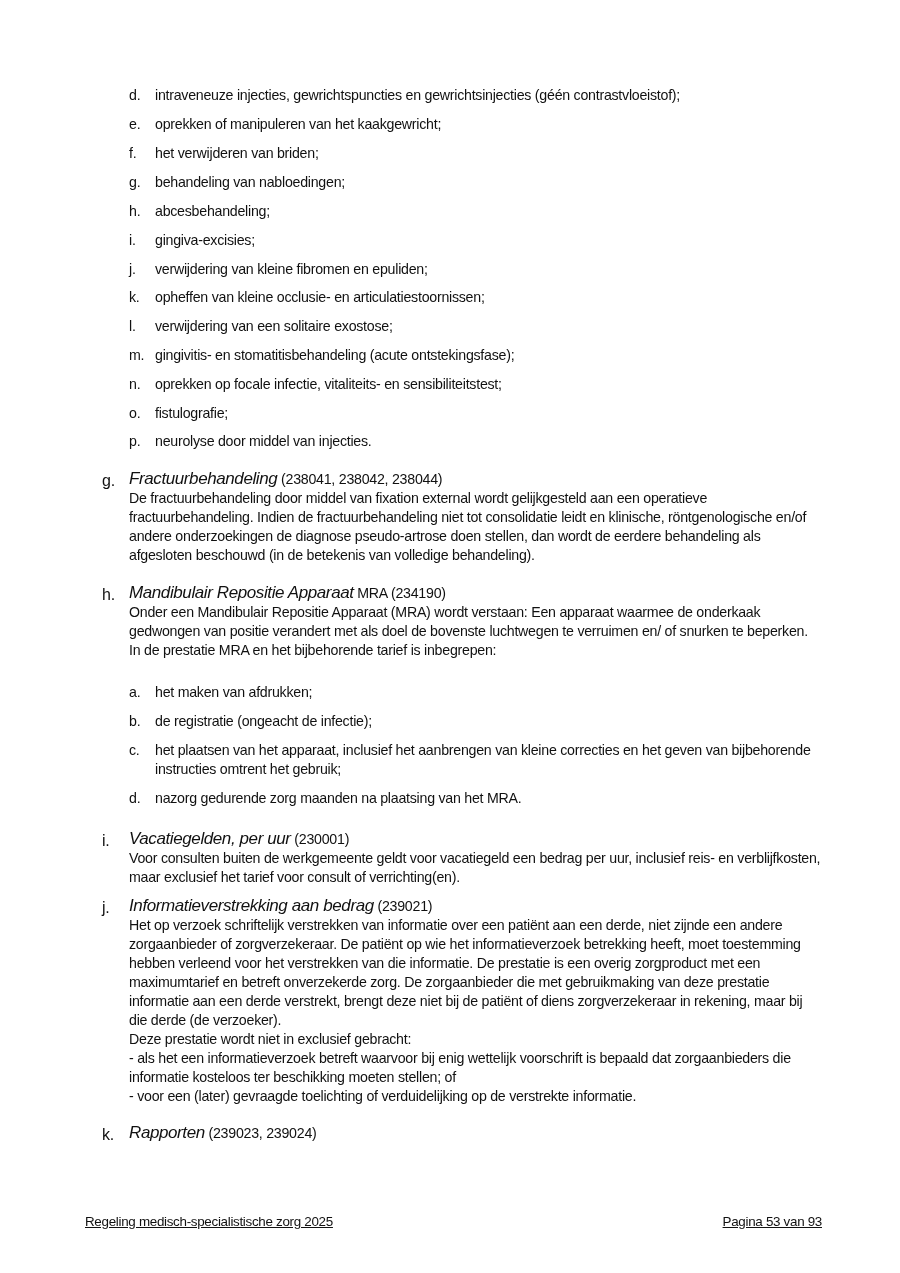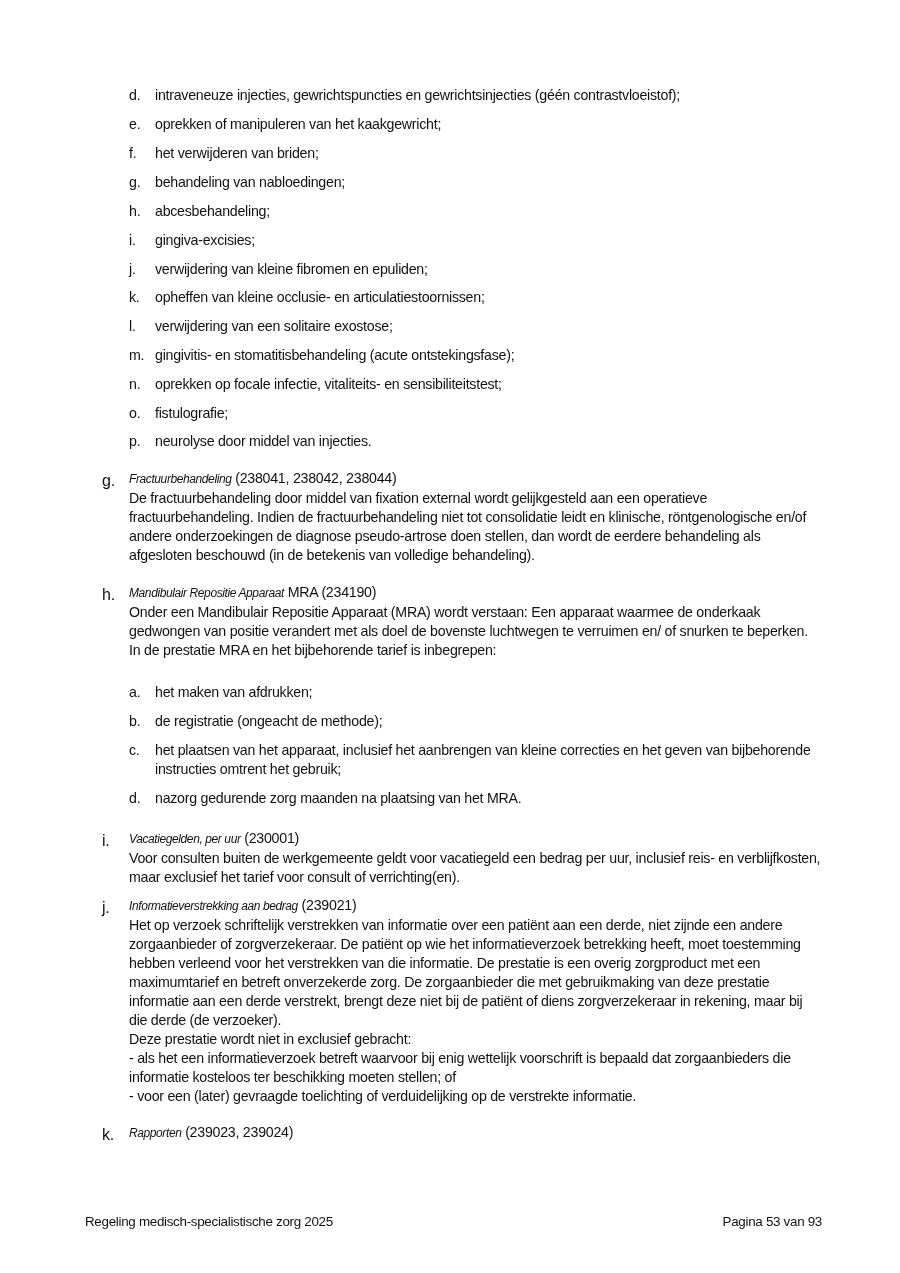--- a/index.html
+++ b/index.html
@@ -53,32 +53,33 @@
       left: 0;
       top: 2px;
       width: 24px;
       font-size: 16px;
     }
     .section .body {
       margin-left: 27px;
     }
     .section .heading .title {
       font-style: italic;
-      font-size: 12px;
+      font-size: 17px;
       letter-spacing: -0.4px;
     }
     .section .para {
       display: block;
     }
     .footer {
       position: absolute;
       top: 1213px;
       font-size: 13.4px;
       letter-spacing: -0.3px;
       line-height: 18px;
+      text-decoration: underline;
     }
     .footer-left { left: 85px; }
     .footer-right { right: 78px; text-align: right; }
   </style>
 </head>
 <body>
 
 <div class="page">
 
   <div class="sublist-item" style="top:86px;">
@@ -154,21 +155,21 @@
       <span class="para">In de prestatie MRA en het bijbehorende tarief is inbegrepen:</span>
     </div>
   </div>
 
   <div class="sublist-item" style="top:683px;">
     <span class="marker">a.</span>
     <span class="text">het maken van afdrukken;</span>
   </div>
   <div class="sublist-item" style="top:712px;">
     <span class="marker">b.</span>
-    <span class="text">de registratie (ongeacht de methode);</span>
+    <span class="text">de registratie (ongeacht de infectie);</span>
   </div>
   <div class="sublist-item" style="top:741px;">
     <span class="marker">c.</span>
     <span class="text">het plaatsen van het apparaat, inclusief het aanbrengen van kleine correcties en het geven van bijbehorende instructies omtrent het gebruik;</span>
   </div>
   <div class="sublist-item" style="top:789px;">
     <span class="marker">d.</span>
     <span class="text">nazorg gedurende zorg maanden na plaatsing van het MRA.</span>
   </div>
 

